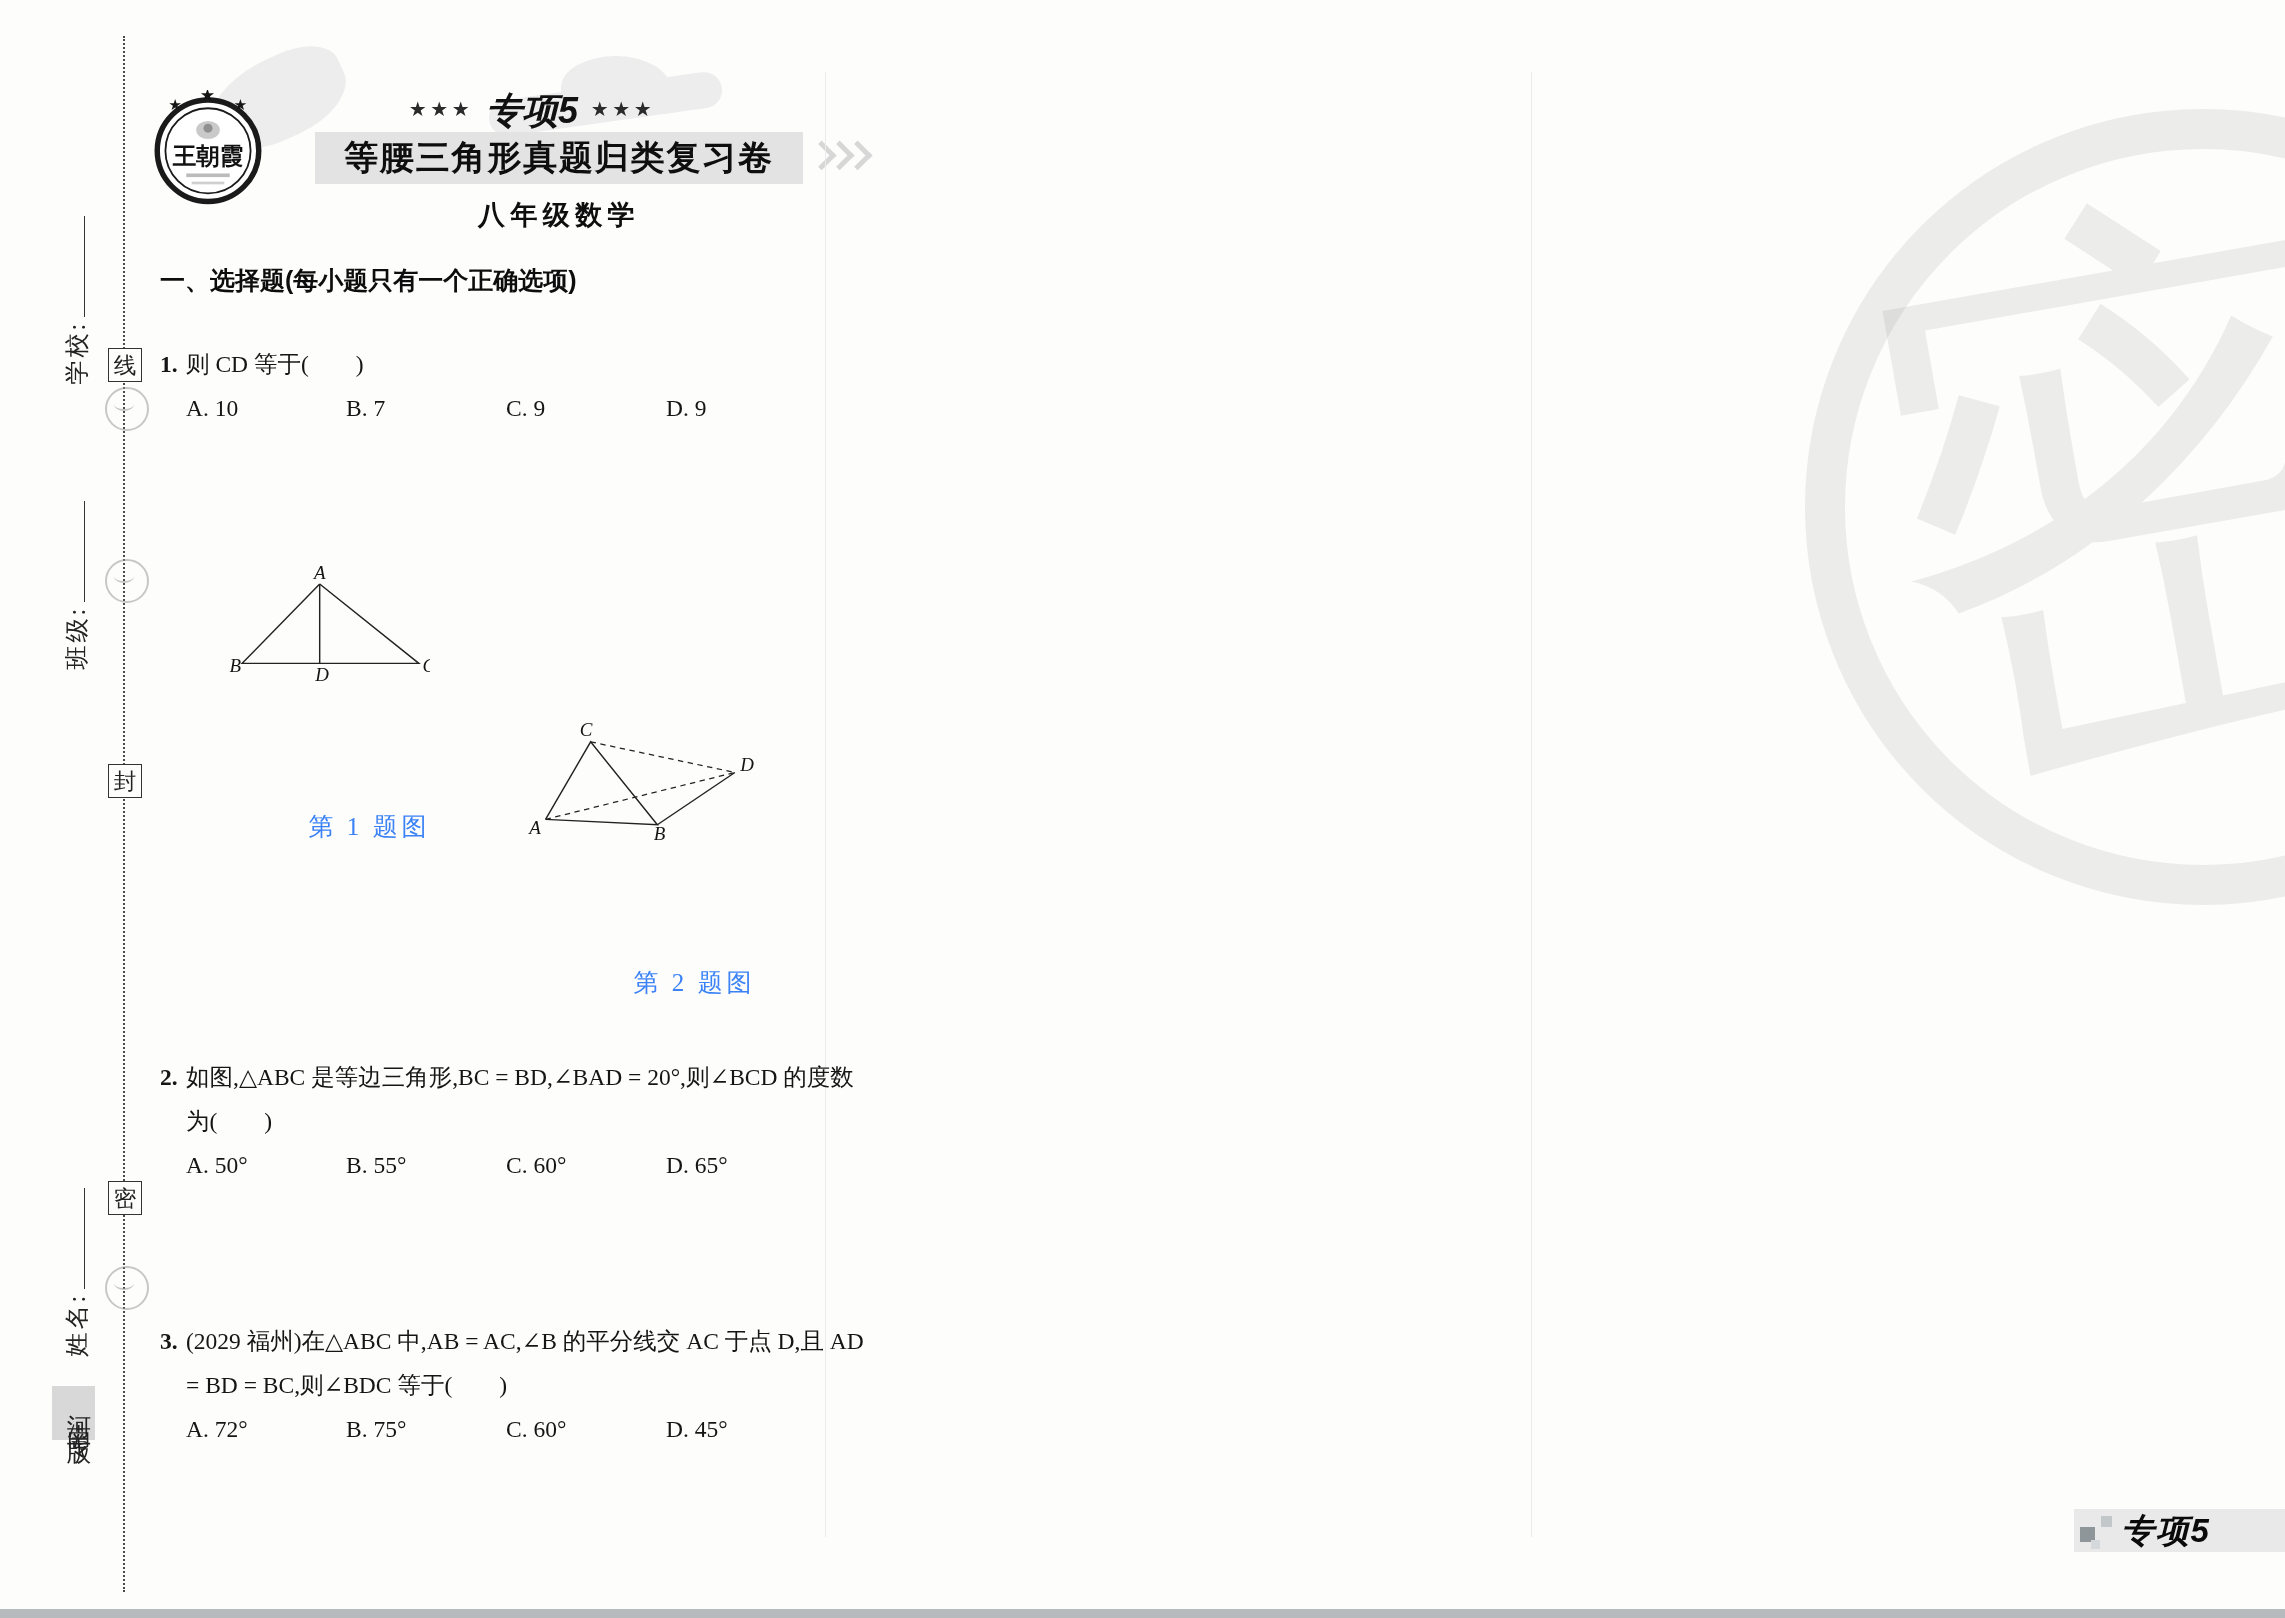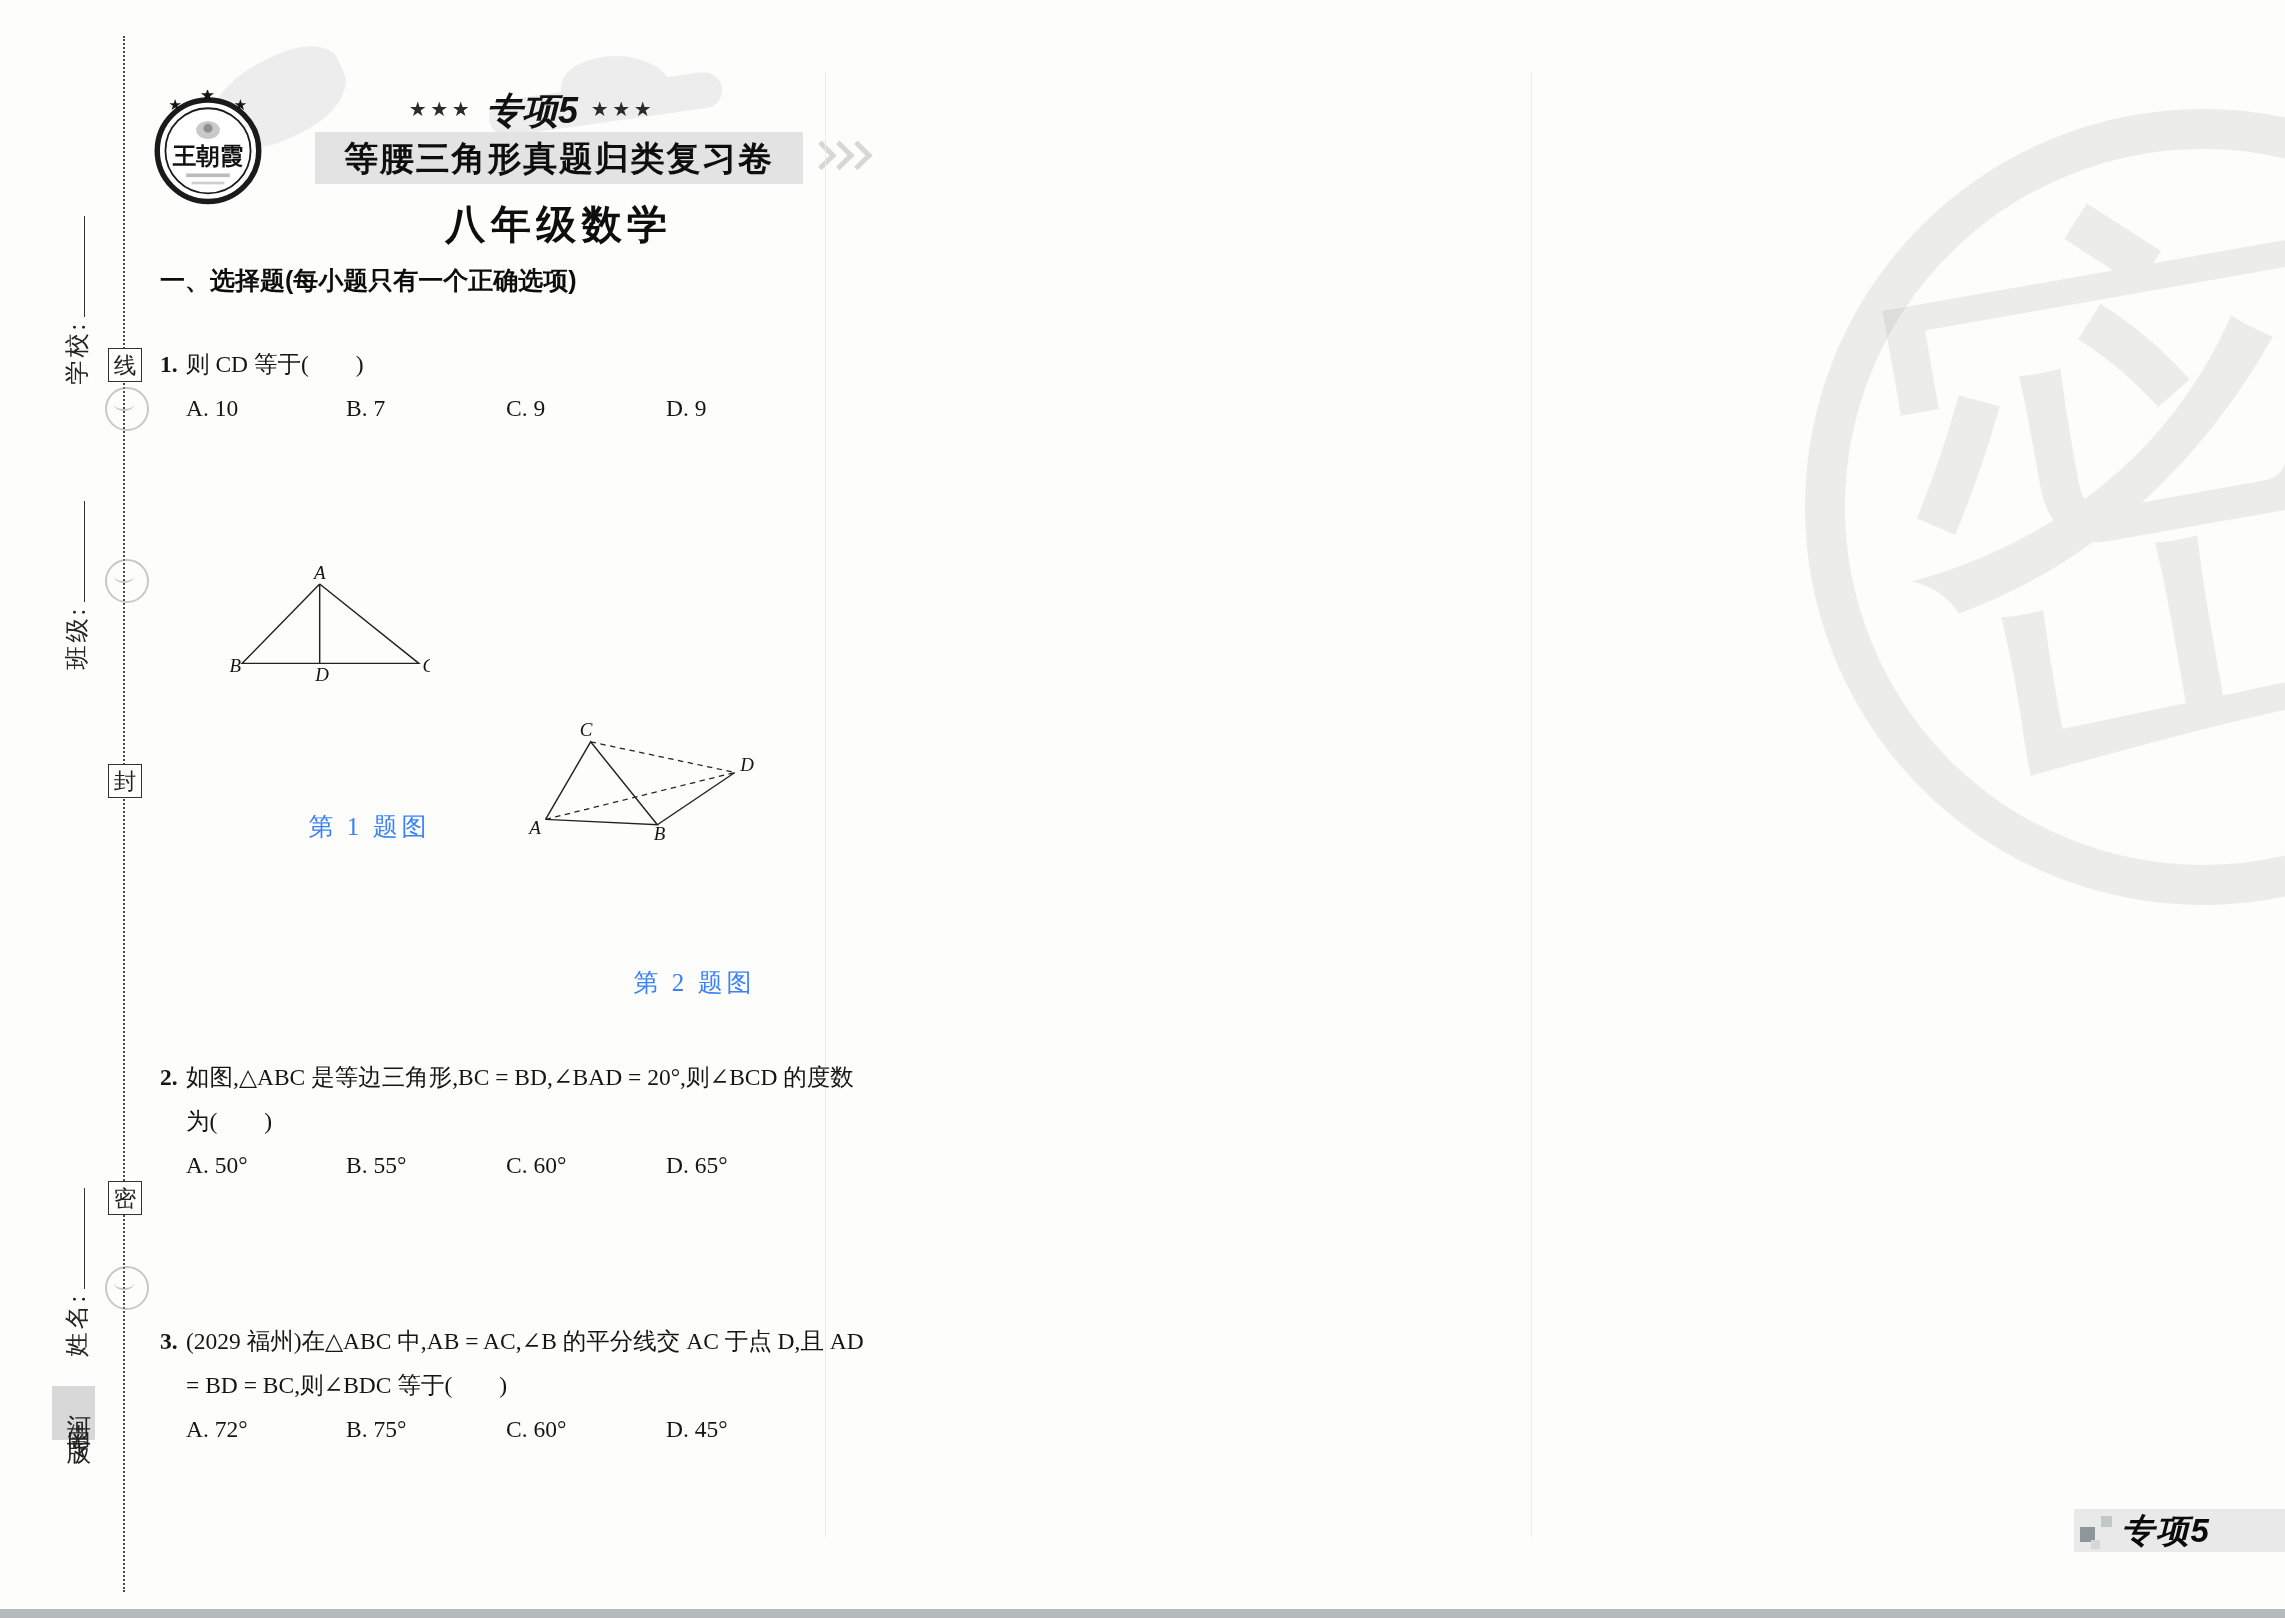--- a/index.html
+++ b/index.html
@@ -19,26 +19,26 @@
   .edition{position:absolute;left:52px;top:1386px;width:43px;padding:9px 0;background:#d8d8d8;
            writing-mode:vertical-rl;text-orientation:upright;font-size:24.4px;letter-spacing:9px;text-align:center;color:#222;}
   
   .ribbon{position:absolute;background:#ededed;border-radius:36px;}
   .logo{position:absolute;left:150px;top:90px;}
   .starsline{position:absolute;left:351px;top:87px;width:362px;text-align:center;white-space:nowrap;}
   .starsline .st{font-size:20px;color:#2b2b2b;letter-spacing:3.6px;vertical-align:7.2px;}
   .starsline .series{font-family:"Liberation Sans","DejaVu Sans",sans-serif;font-weight:bold;font-style:italic;
                      font-size:36px;margin:0 9px;color:#111;}
   .titleband{position:absolute;left:315px;top:132px;width:488px;height:52px;background:#e3e3e3;}
-  .titleband .t{display:block;text-align:center;line-height:52px;font-family:Liberation Sans, sans-serif;
+  .titleband .t{display:block;text-align:center;line-height:52px;font-family:Liberation Serif, serif;
                 font-weight:bold;font-size:34px;color:#0e0e0e;letter-spacing:1.8px;}
   .chev{position:absolute;top:145px;width:16.3px;height:16.3px;border-top:5.4px solid #d7d7d7;border-right:5.4px solid #d7d7d7;
         transform:rotate(45deg);}
   .subtitle{position:absolute;left:315px;top:197px;width:488px;text-align:center;
-            font-family:"Liberation Sans","DejaVu Sans",sans-serif;font-weight:bold;font-size:40px;color:#0e0e0e;letter-spacing:5.4px;}
+            font-family:"Liberation Sans","DejaVu Sans",sans-serif;font-weight:bold;font-size:27px;color:#0e0e0e;letter-spacing:5.4px;}
   
   .heading{position:absolute;font-family:"Liberation Sans","DejaVu Sans",sans-serif;font-weight:bold;
            font-size:25px;color:#0d0d0d;white-space:nowrap;}
   .q{position:absolute;font-size:23.5px;}
   .qno{position:absolute;left:0;top:0;font-weight:bold;line-height:44px;}
   .qb{margin-left:26px;}
   .qline{height:44px;line-height:44px;white-space:nowrap;}
   .optrow{height:44px;line-height:44px;white-space:nowrap;}
   .oc{display:inline-block;width:160px;}
   .fig{position:absolute;}

